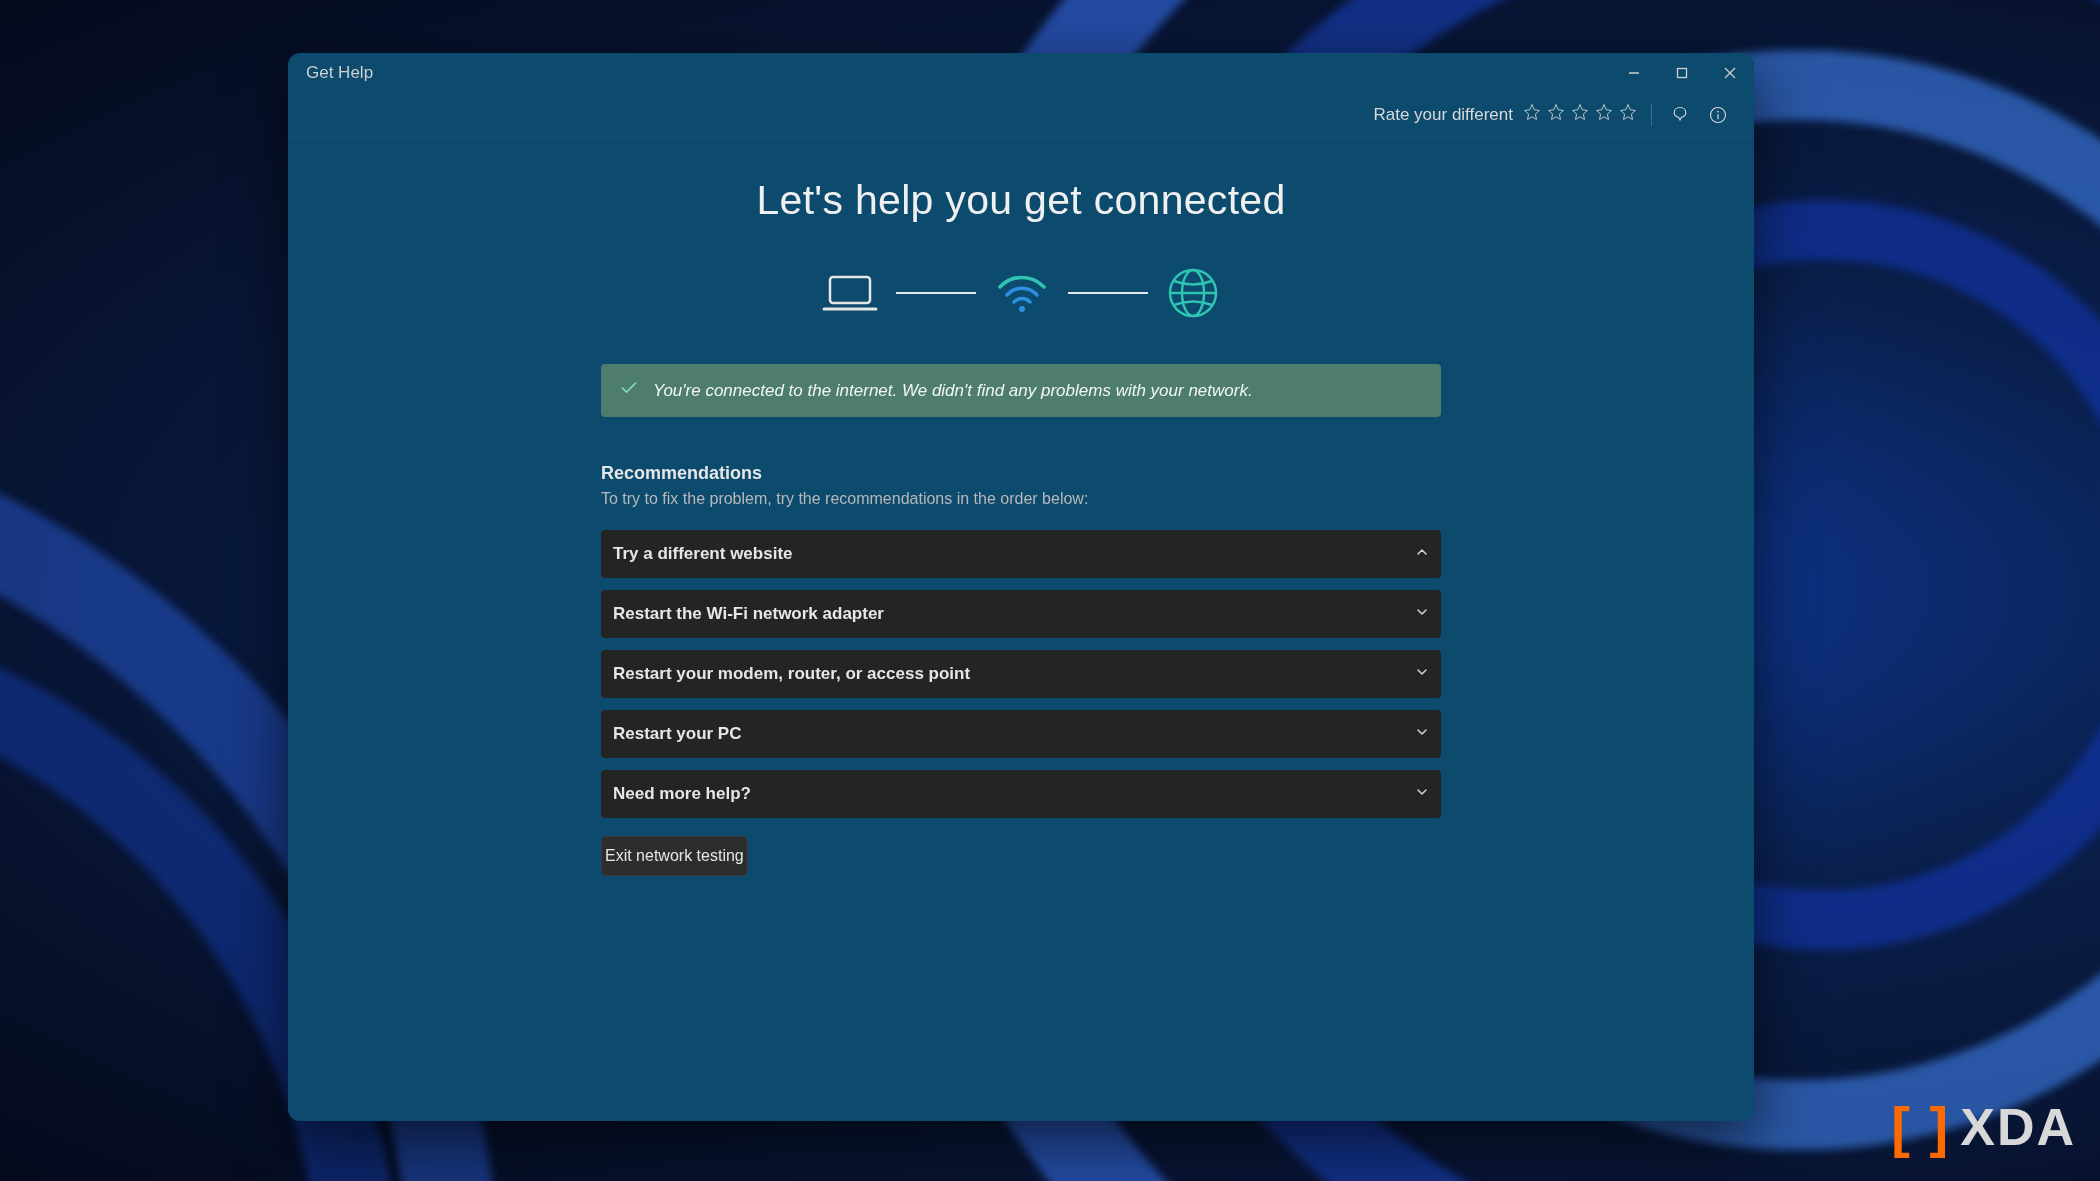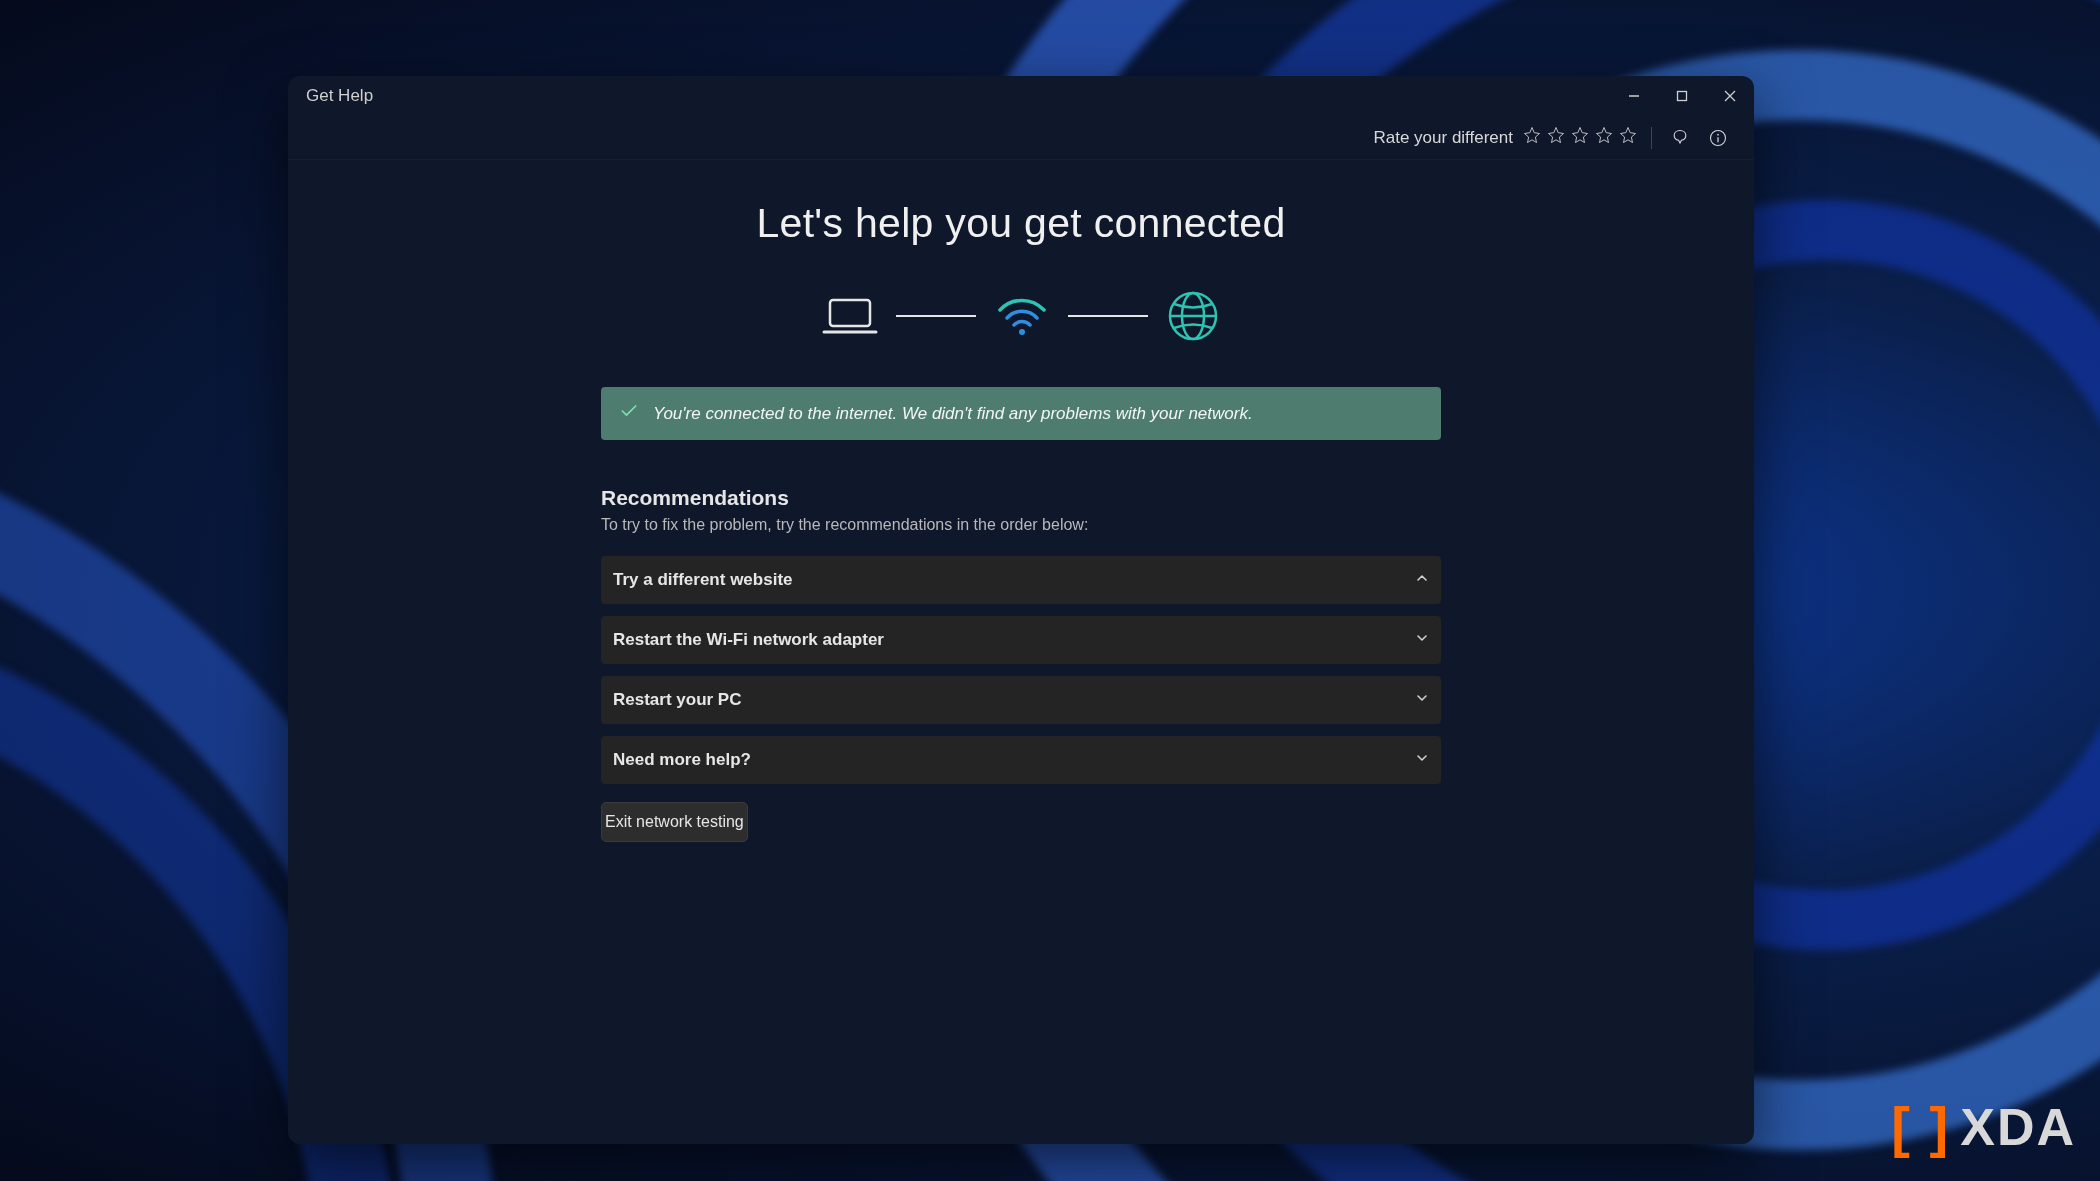--- a/index.html
+++ b/index.html
@@ -19,23 +19,23 @@
   }
   .ring.r1 { width:1900px; height:1900px; right:-650px; top:-350px; border-color: rgba(60,120,255,0.55); border-width:90px;}
   .ring.r2 { width:1500px; height:1500px; right:-450px; top:-150px; border-color: rgba(30,80,230,0.45); border-width:80px;}
   .ring.r3 { width:1100px; height:1100px; right:-250px; top:50px;  border-color: rgba(70,140,255,0.55); border-width:70px;}
   .ring.r4 { width:750px;  height:750px;  right:-100px; top:200px; border-color: rgba(20,60,200,0.5); border-width:60px;}
   .ring.r5 { width:1800px; height:1800px; left:-1300px; top:400px; border-color: rgba(50,110,255,0.4); border-width:90px;}
   .ring.r6 { width:1400px; height:1400px; left:-1000px; top:600px; border-color: rgba(30,80,230,0.35); border-width:80px;}
 
   .window {
     position: absolute;
-    left: 288px; top: 76px;
+    left: 288px; top: 53px;
     width: 1466px; height: 1068px;
-    background: #0f172a;
+    background: #0c4a6e;
     border-radius: 12px;
     box-shadow: 0 20px 60px rgba(0,0,0,0.6);
     display: flex; flex-direction: column;
     color: #e6e6e6;
     z-index: 10;
     overflow: hidden;
   }
   .titlebar {
     height: 40px;
     display: flex; align-items: center; justify-content: space-between;
@@ -88,21 +88,21 @@
     background:#4e7c6e;
     border-radius:4px;
     padding: 14px 18px;
     display:flex; align-items:center; gap:14px;
     color:#f2f6f4;
     font-size:17px;
     font-style:italic;
   }
   .status-banner svg { width:20px; height:20px; flex:0 0 auto; color:#7de0b4; }
 
-  .rec-heading { margin-top: 46px; font-weight:600; font-size:21px; color:#e6e6e6; }
+  .rec-heading { margin-top: 46px; font-weight:600; font-size:18px; color:#e6e6e6; }
   .rec-sub { margin-top: 6px; font-size:16px; color:#b8b8b8; }
 
   .accordion { margin-top: 22px; display:flex; flex-direction:column; gap:12px; }
   .acc-item { background:#242424; border-radius:4px; overflow:hidden; }
   .acc-head {
     padding: 14px 12px;
     display:flex; align-items:center; justify-content:space-between;
     font-weight:600; font-size:17px; color:#e6e6e6;
     cursor:pointer;
     gap:20px;
@@ -264,20 +264,28 @@
 
         <div class="acc-item">
           <div class="acc-head">
             <span>Restart the Wi-Fi network adapter</span>
             <span><svg viewBox="0 0 14 14">
                   <path d="M3 5l4 4 4-4" fill="none" stroke="currentColor" stroke-width="1.6" stroke-linecap="round" stroke-linejoin="round"></path>
                 </svg></span>
           </div>
         </div>
 
+        <div class="acc-item">
+          <div class="acc-head">
+            <span>Restart your modem, router, or access point</span>
+            <span><svg viewBox="0 0 14 14">
+                  <path d="M3 5l4 4 4-4" fill="none" stroke="currentColor" stroke-width="1.6" stroke-linecap="round" stroke-linejoin="round"></path>
+                </svg></span>
+          </div>
+        </div>
 
         <div class="acc-item">
           <div class="acc-head">
             <span>Restart your PC</span>
             <span><svg viewBox="0 0 14 14">
                   <path d="M3 5l4 4 4-4" fill="none" stroke="currentColor" stroke-width="1.6" stroke-linecap="round" stroke-linejoin="round"></path>
                 </svg></span>
           </div>
         </div>
 

